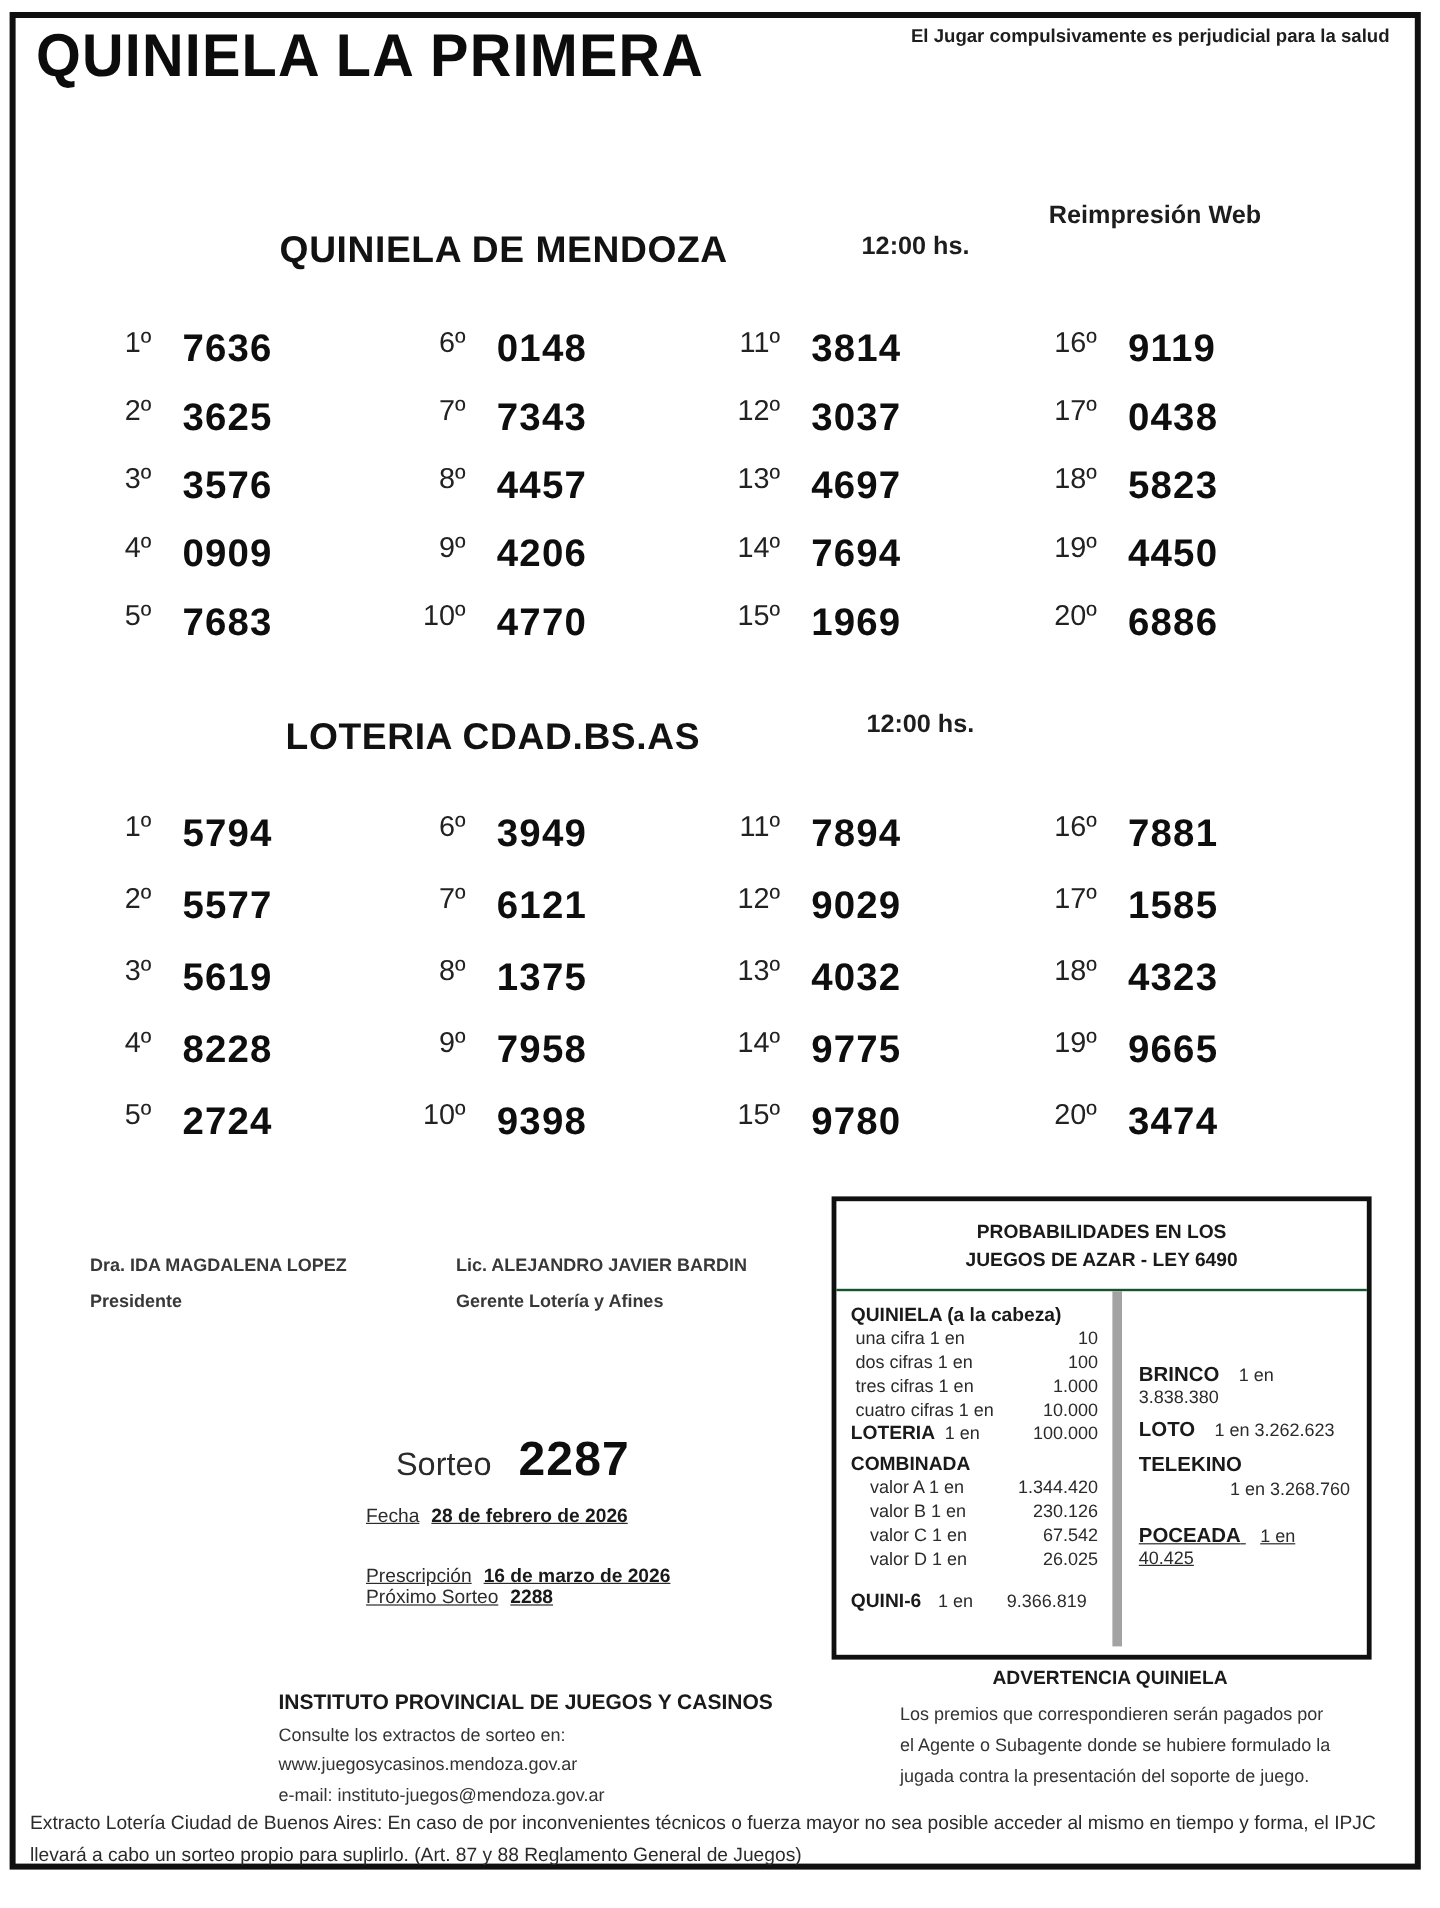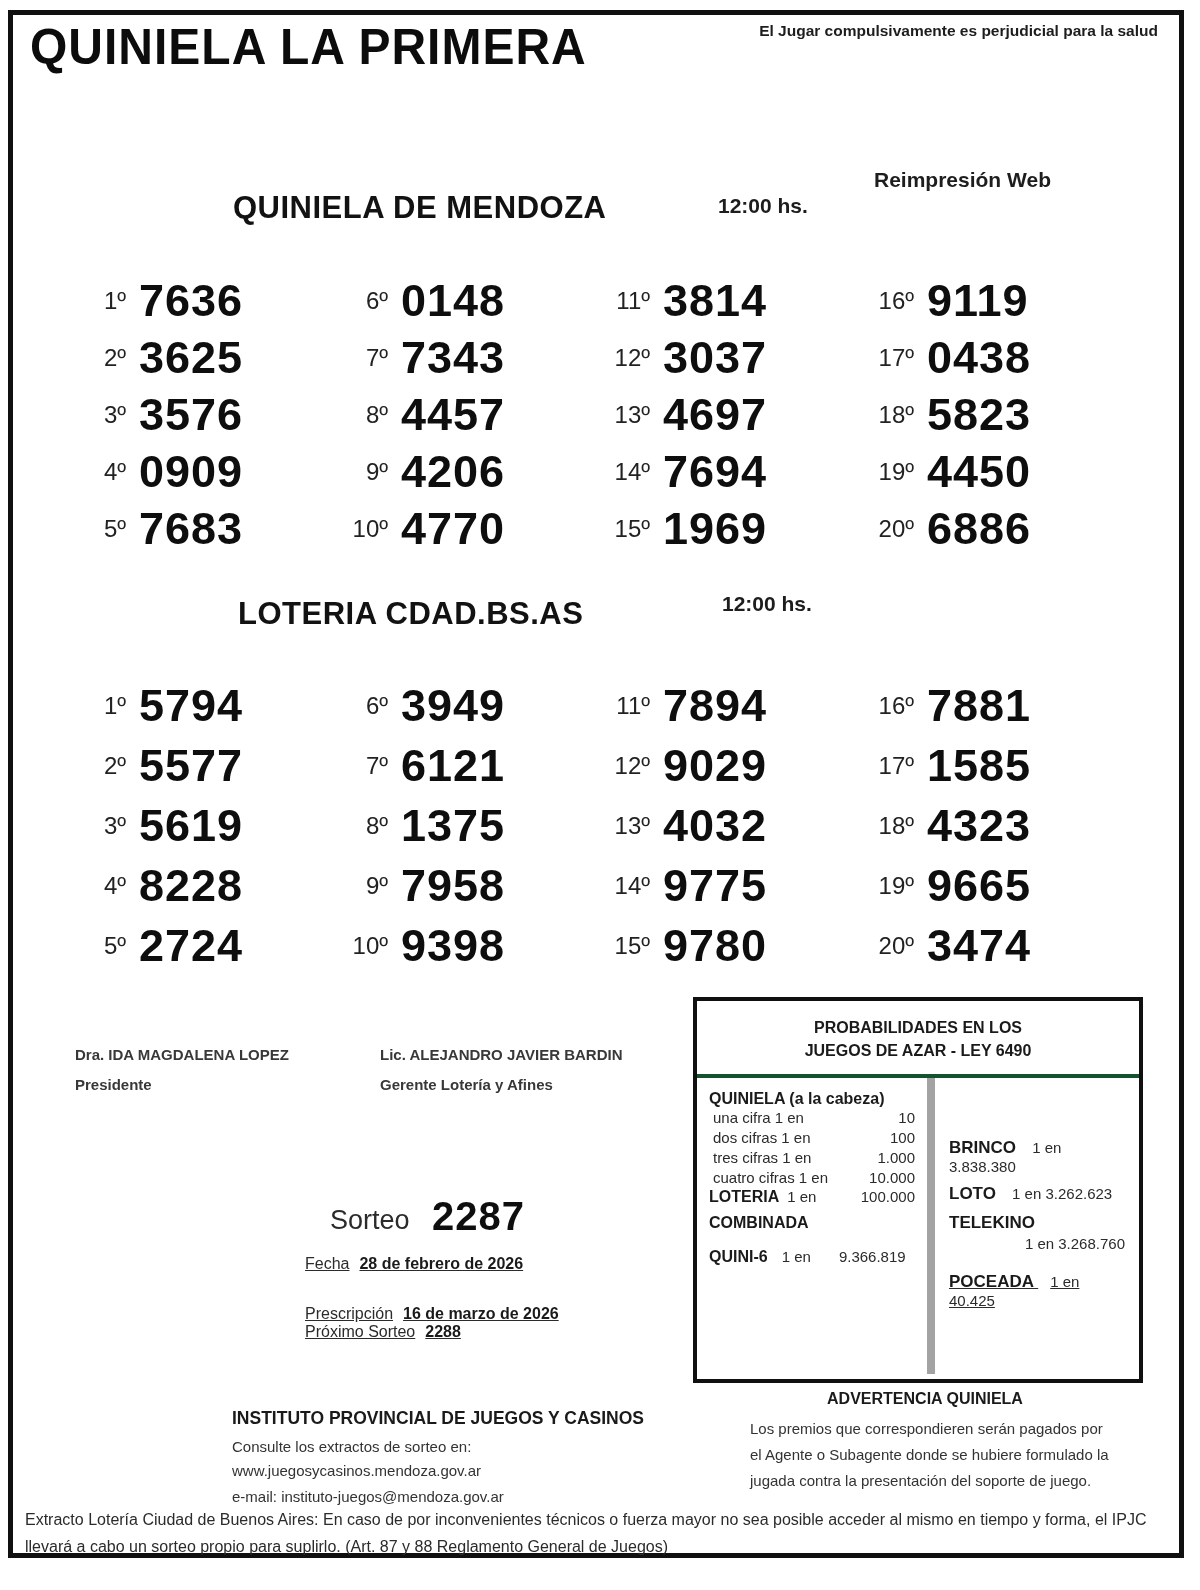--- a/index.html
+++ b/index.html
@@ -40,38 +40,38 @@
   .bsas-title{left:238px;top:596px;}
   .bsas-time{left:722px;top:592px;}
   
   .results-grid{
     position:absolute;left:78px;width:1060px;
     display:grid;grid-template-columns:262px 262px 264px 1fr;
     grid-auto-flow:column;
   }
   .grid-mendoza{top:272px;grid-template-rows:repeat(5,57px);}
   .grid-bsas{top:676px;grid-template-rows:repeat(5,60px);}
-  .result-cell{display:flex;align-items:center;}
+  .result-cell{display:flex;align-items:flex-start;}
   .result-pos{width:48px;text-align:right;font-size:24px;color:#222;flex:none;}
-  .result-num{margin-left:13px;font-size:45px;font-weight:700;color:#0e0e0e;letter-spacing:1px;}
+  .result-num{margin-left:26px;font-size:32px;font-weight:700;color:#0e0e0e;letter-spacing:1px;}
   
   .signature{position:absolute;top:1046px;font-size:15px;color:#383838;font-weight:700;}
   .sig-0{left:75px;}
   .sig-1{left:380px;}
   .sig-role{margin-top:13px;font-weight:700;}
   
   .prob-box{
     position:absolute;left:693px;top:997px;width:450px;height:386px;
     border:4px solid #101010;box-sizing:border-box;
     background:#fff;
   }
   .prob-title{
     text-align:center;font-weight:700;font-size:16px;color:#1a1a1a;
     padding:15px 0 12px 0;line-height:23px;
-    border-bottom:4px solid #14532d;
+    border-bottom:2px solid #14532d;
   }
   .prob-body{display:flex;height:calc(100% - 82px);}
   .prob-left{
     width:238px;flex:none;border-right:8px solid #a3a3a3;
     box-sizing:border-box;padding:8px 12px 0 12px;
   }
   .prob-right{flex:1;padding:8px 10px 0 14px;box-sizing:border-box;}
   .prob-sec-header{font-weight:700;font-size:16px;color:#1a1a1a;margin-top:4px;}
   .prob-row{display:flex;justify-content:space-between;font-size:15px;line-height:20px;padding-left:4px;color:#2b2b2b;}
   .prob-row .prob-val{text-align:right;}
@@ -367,20 +367,41 @@
     <span>cuatro cifras 1 en</span>
     <span class="prob-val">10.000</span>
   </div>
 </div>
         <div class="loteria-row">
           <span class="bold-label">LOTERIA</span>
           <span class="mid">1 en</span>
           <span class="prob-val">100.000</span>
         </div>
         <div class="prob-sec-header combinada-header">COMBINADA</div>
+        <div class="combinada-rows">
+  <div class="prob-row item-0">
+    <span>valor A 1 en</span>
+    <span class="prob-val">1.344.420</span>
+  </div>
+
+  <div class="prob-row item-1">
+    <span>valor B 1 en</span>
+    <span class="prob-val">230.126</span>
+  </div>
+
+  <div class="prob-row item-2">
+    <span>valor C 1 en</span>
+    <span class="prob-val">67.542</span>
+  </div>
+
+  <div class="prob-row item-3">
+    <span>valor D 1 en</span>
+    <span class="prob-val">26.025</span>
+  </div>
+</div>
         <div class="quini6-row">
           <span class="bold-label">QUINI-6</span>
           <span class="mid">1 en</span>
           <span class="prob-val">9.366.819</span>
         </div>
       </div>
       <div class="prob-right">
         <div class="game-list">
   <div class="game item-0">
     <span class="game-name">BRINCO</span>

